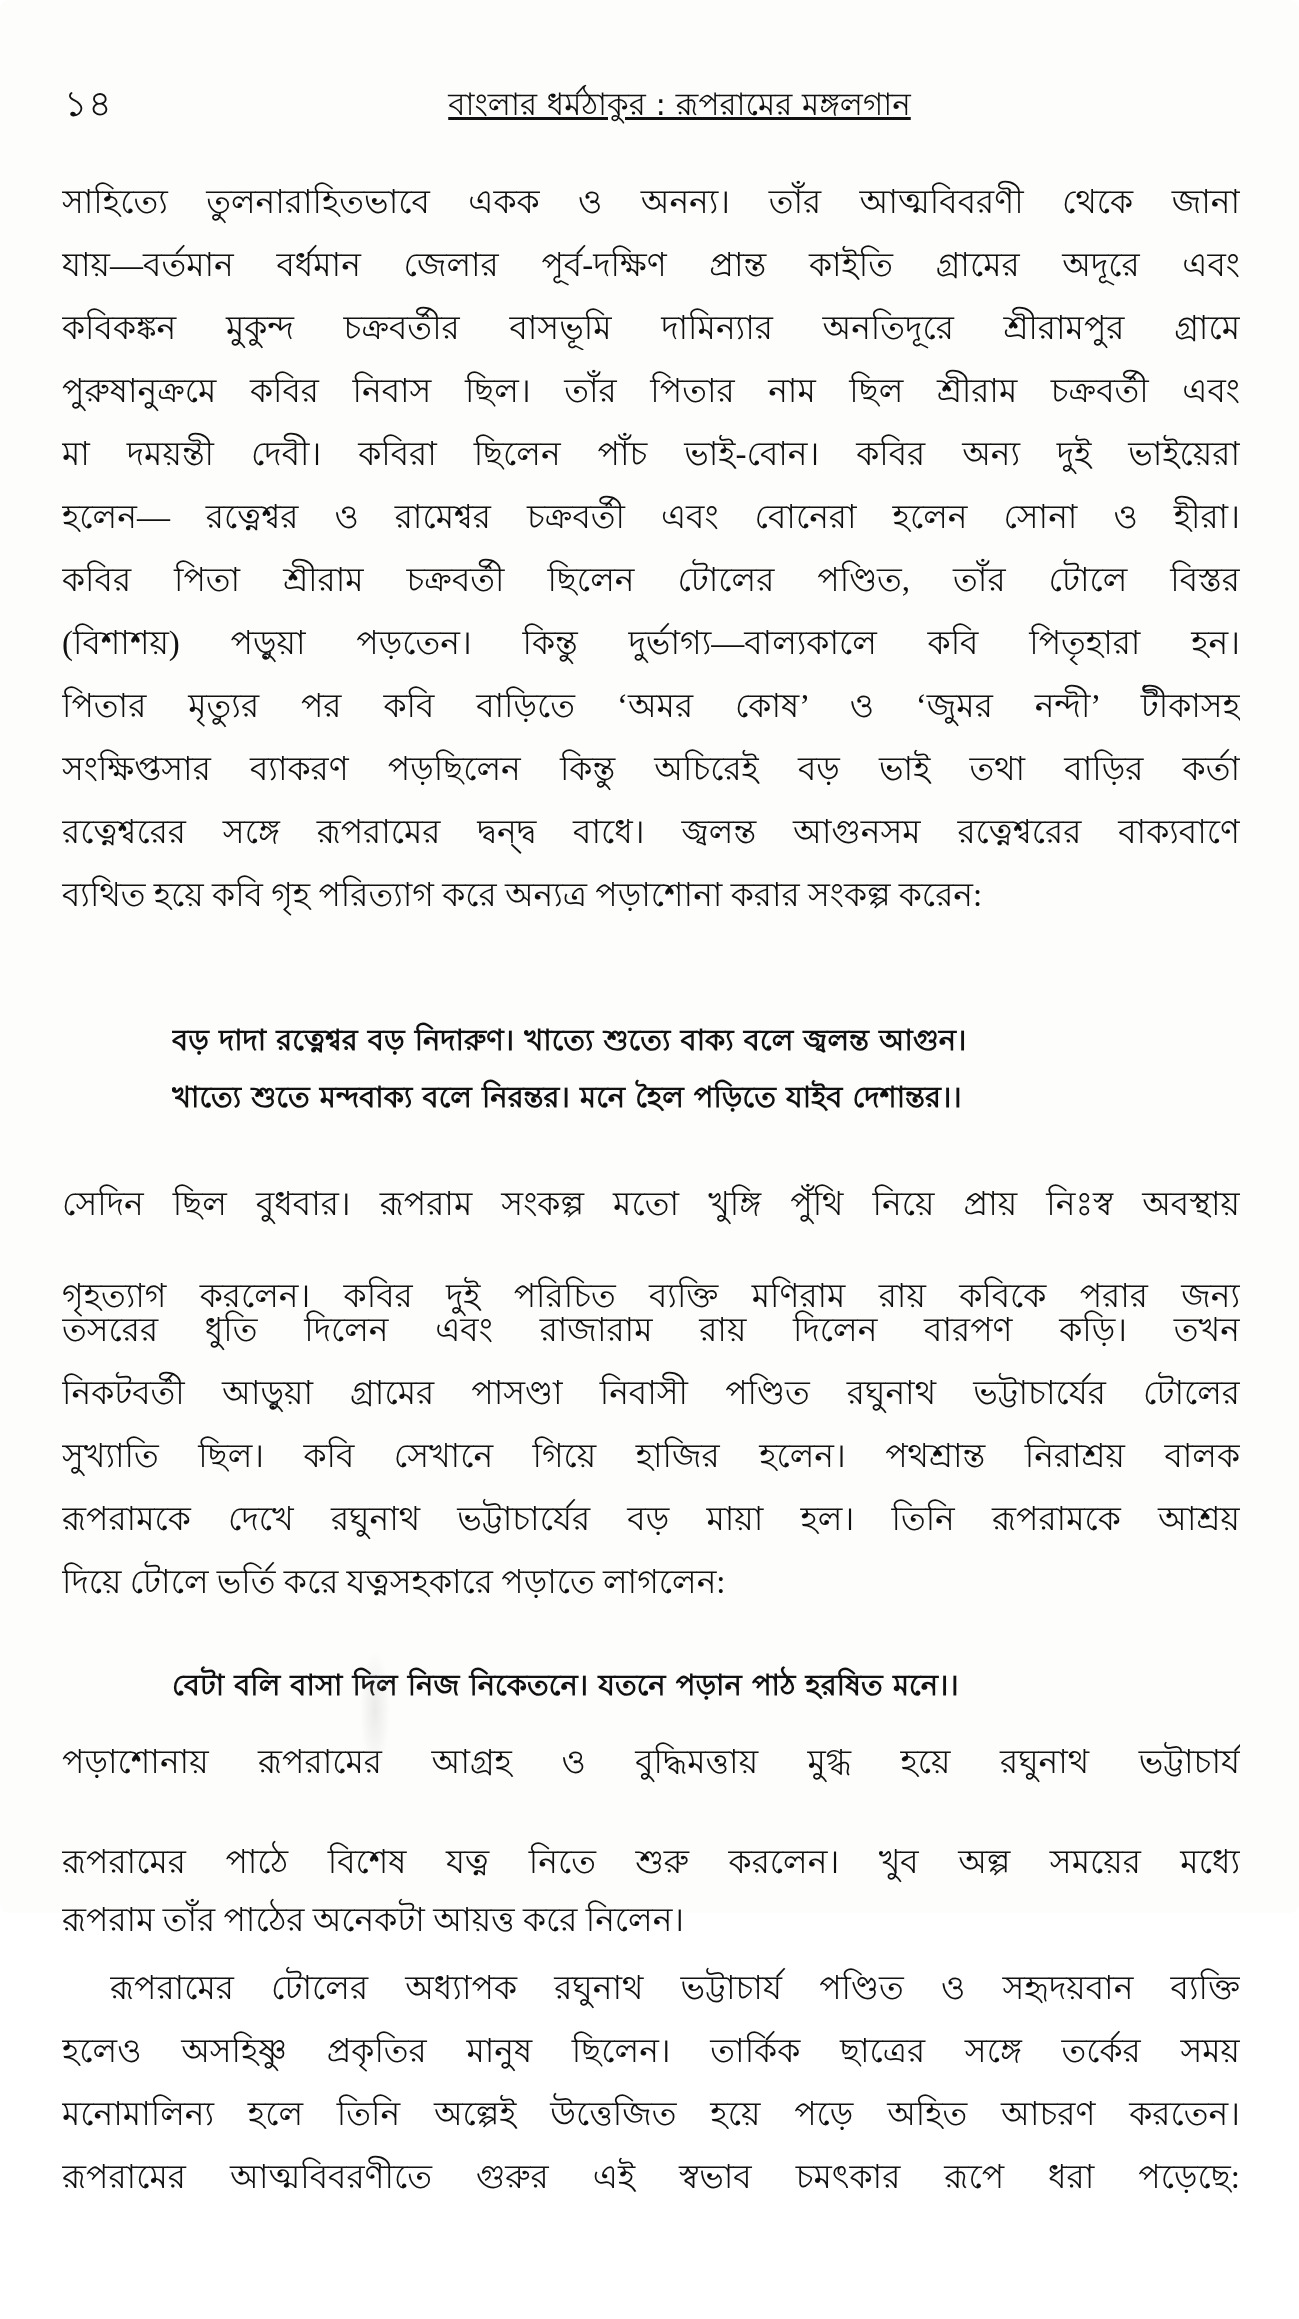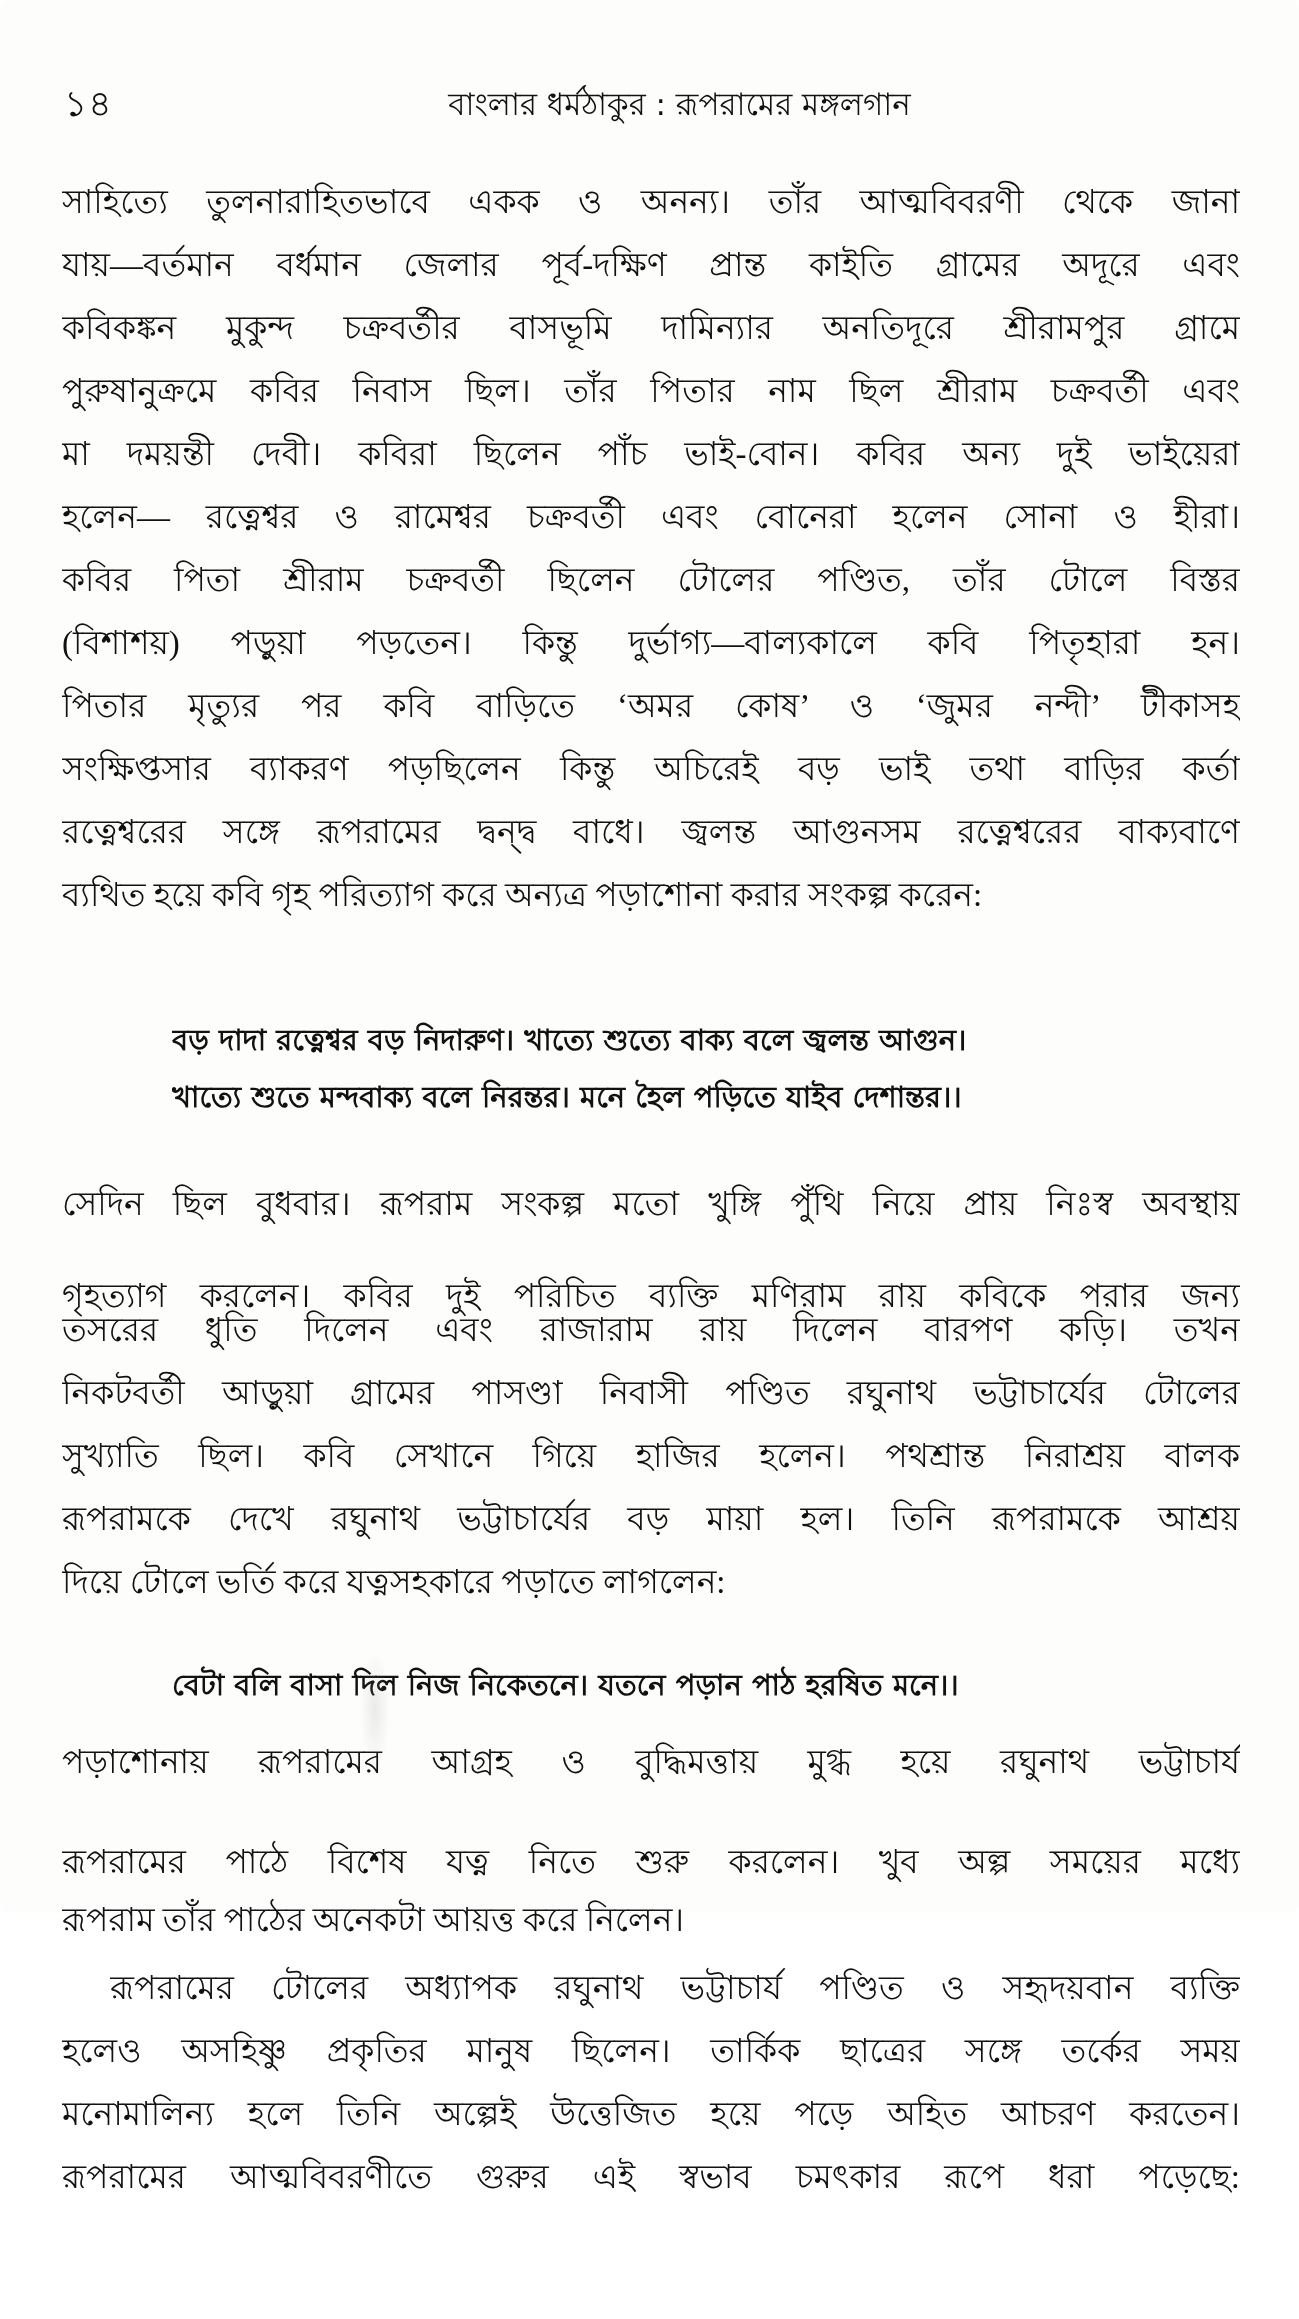--- a/index.html
+++ b/index.html
@@ -41,20 +41,21 @@
     .running-title {
       position: absolute;
       left: 0;
       width: 1299px;
       top: 6px;
       text-align: center;
       font-size: 31px;
       line-height: 40px;
       padding-left: 60px;
       box-sizing: border-box;
+      text-decoration: underline;
     }
     .line {
       position: absolute;
       left: 62px;
       width: 1178px;
       font-size: 33px;
       line-height: 44px;
       white-space: nowrap;
       text-align: justify;
       text-align-last: justify;

